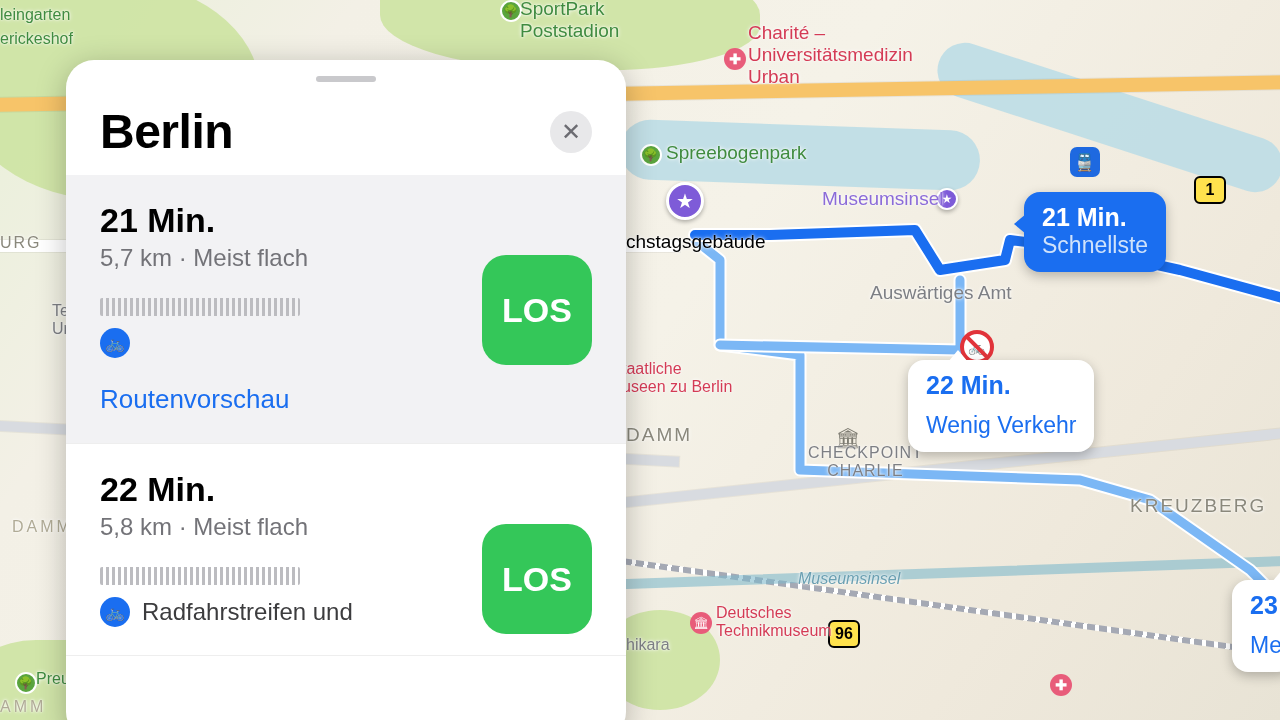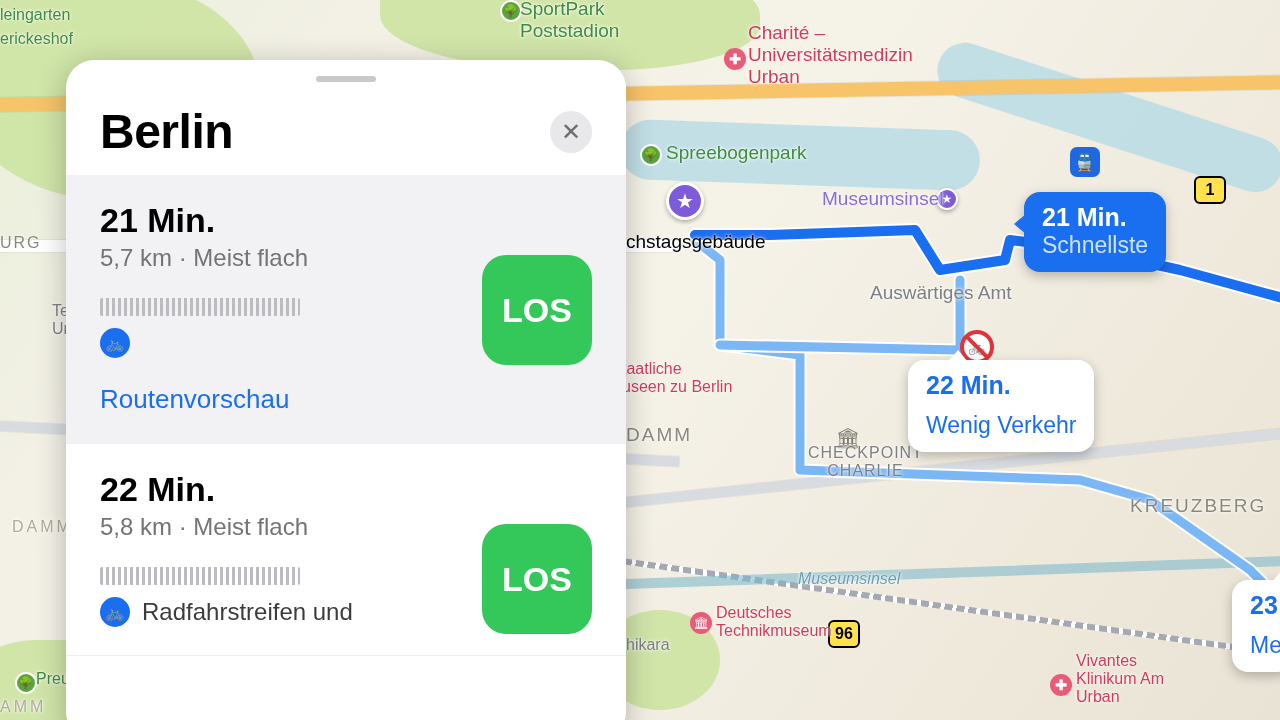--- a/index.html
+++ b/index.html
@@ -156,23 +156,20 @@
   <div class="map-label" style="left:870px; top:282px;">Auswärtiges Amt</div>
   <div class="map-label red small" style="left:622px; top:360px; white-space:pre;">taatliche
 useen zu Berlin</div>
   <div class="map-label district" style="left:626px; top:424px;">DAMM</div>
   <div class="map-label small" style="left:808px; top:444px; white-space:pre; text-align:center; letter-spacing:1px;">CHECKPOINT
 CHARLIE</div>
   <div class="map-label district" style="left:1130px; top:495px;">KREUZBERG</div>
   <div class="map-label italic small" style="left:798px; top:570px;">Museumsinsel</div>
   <div class="map-label red small" style="left:716px; top:604px; white-space:pre;">Deutsches
 Technikmuseum</div>
-  <div class="map-label red small" style="left:1076px; top:652px; white-space:pre;">Vivantes
-Klinikum Am
-Urban</div>
   <div class="map-label small" style="left:626px; top:636px;">hikara</div>
   <div class="map-label green small" style="left:36px; top:670px;">Preuß</div>
   <div class="map-label small" style="left:12px; top:518px; letter-spacing:3px; color:#b0ab96;">DAMM</div>
   <div class="map-label small" style="left:0px; top:698px; letter-spacing:3px; color:#b0ab96;">AMM</div>
   <div class="map-label small" style="left:52px; top:302px; white-space:pre;">Tec
 Ur</div>
   <div class="map-label district small" style="left:0px; top:234px;">URG</div>
 
   <div class="callout blue" style="left:1024px; top:192px;">
     <div class="t1">21 Min.</div>

